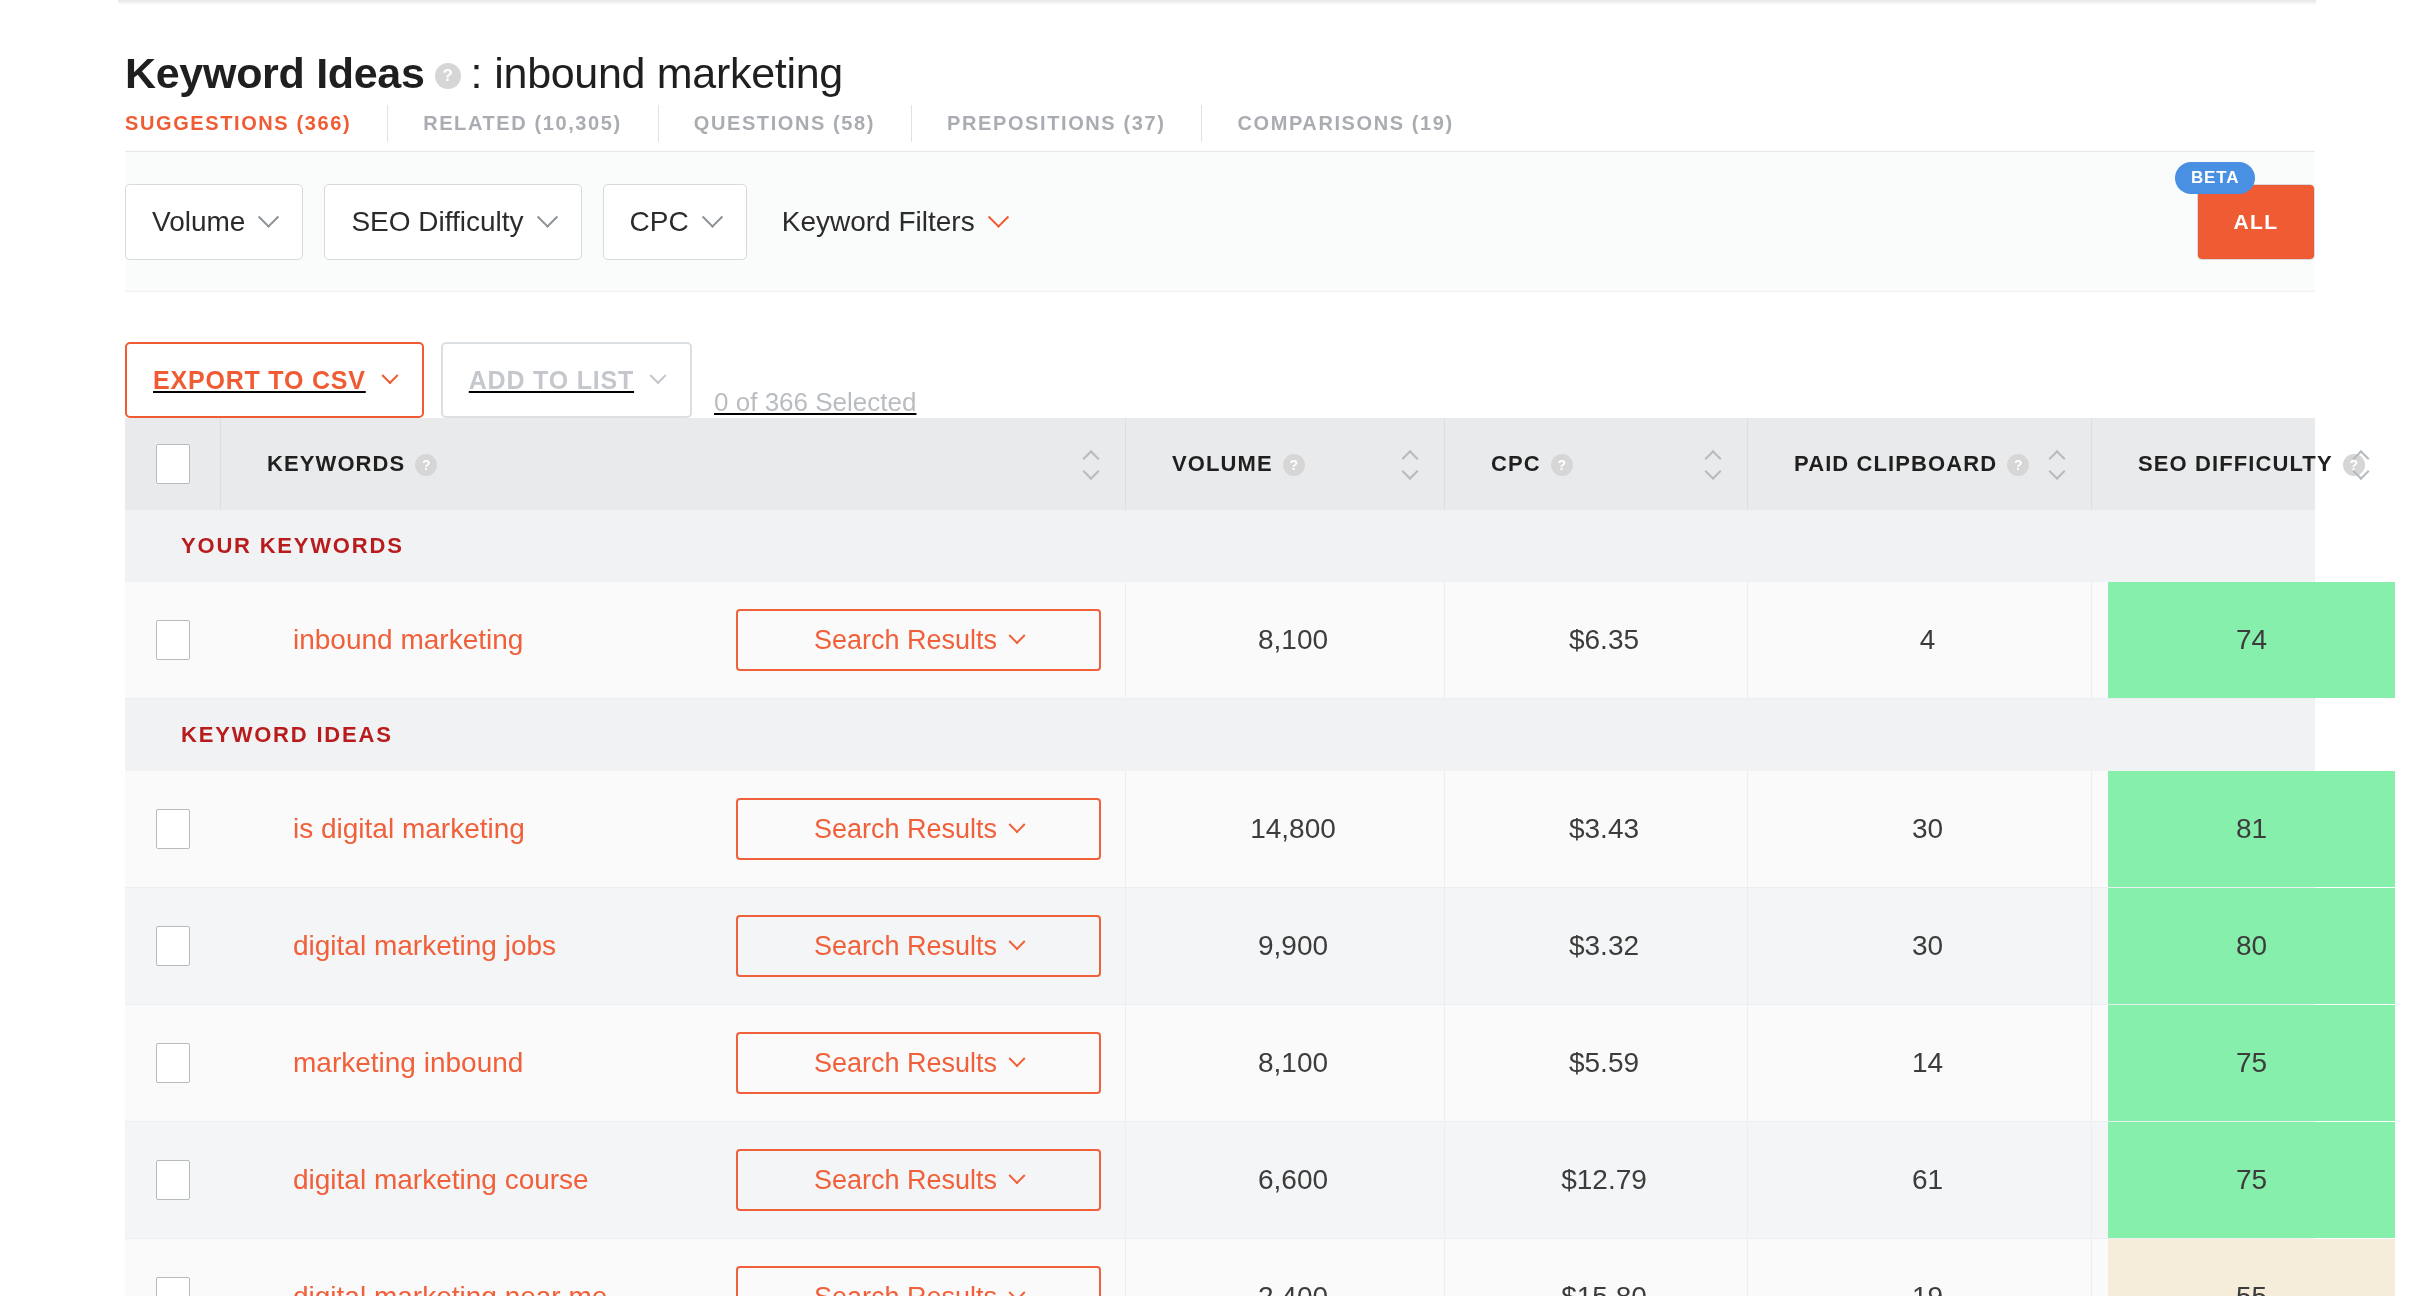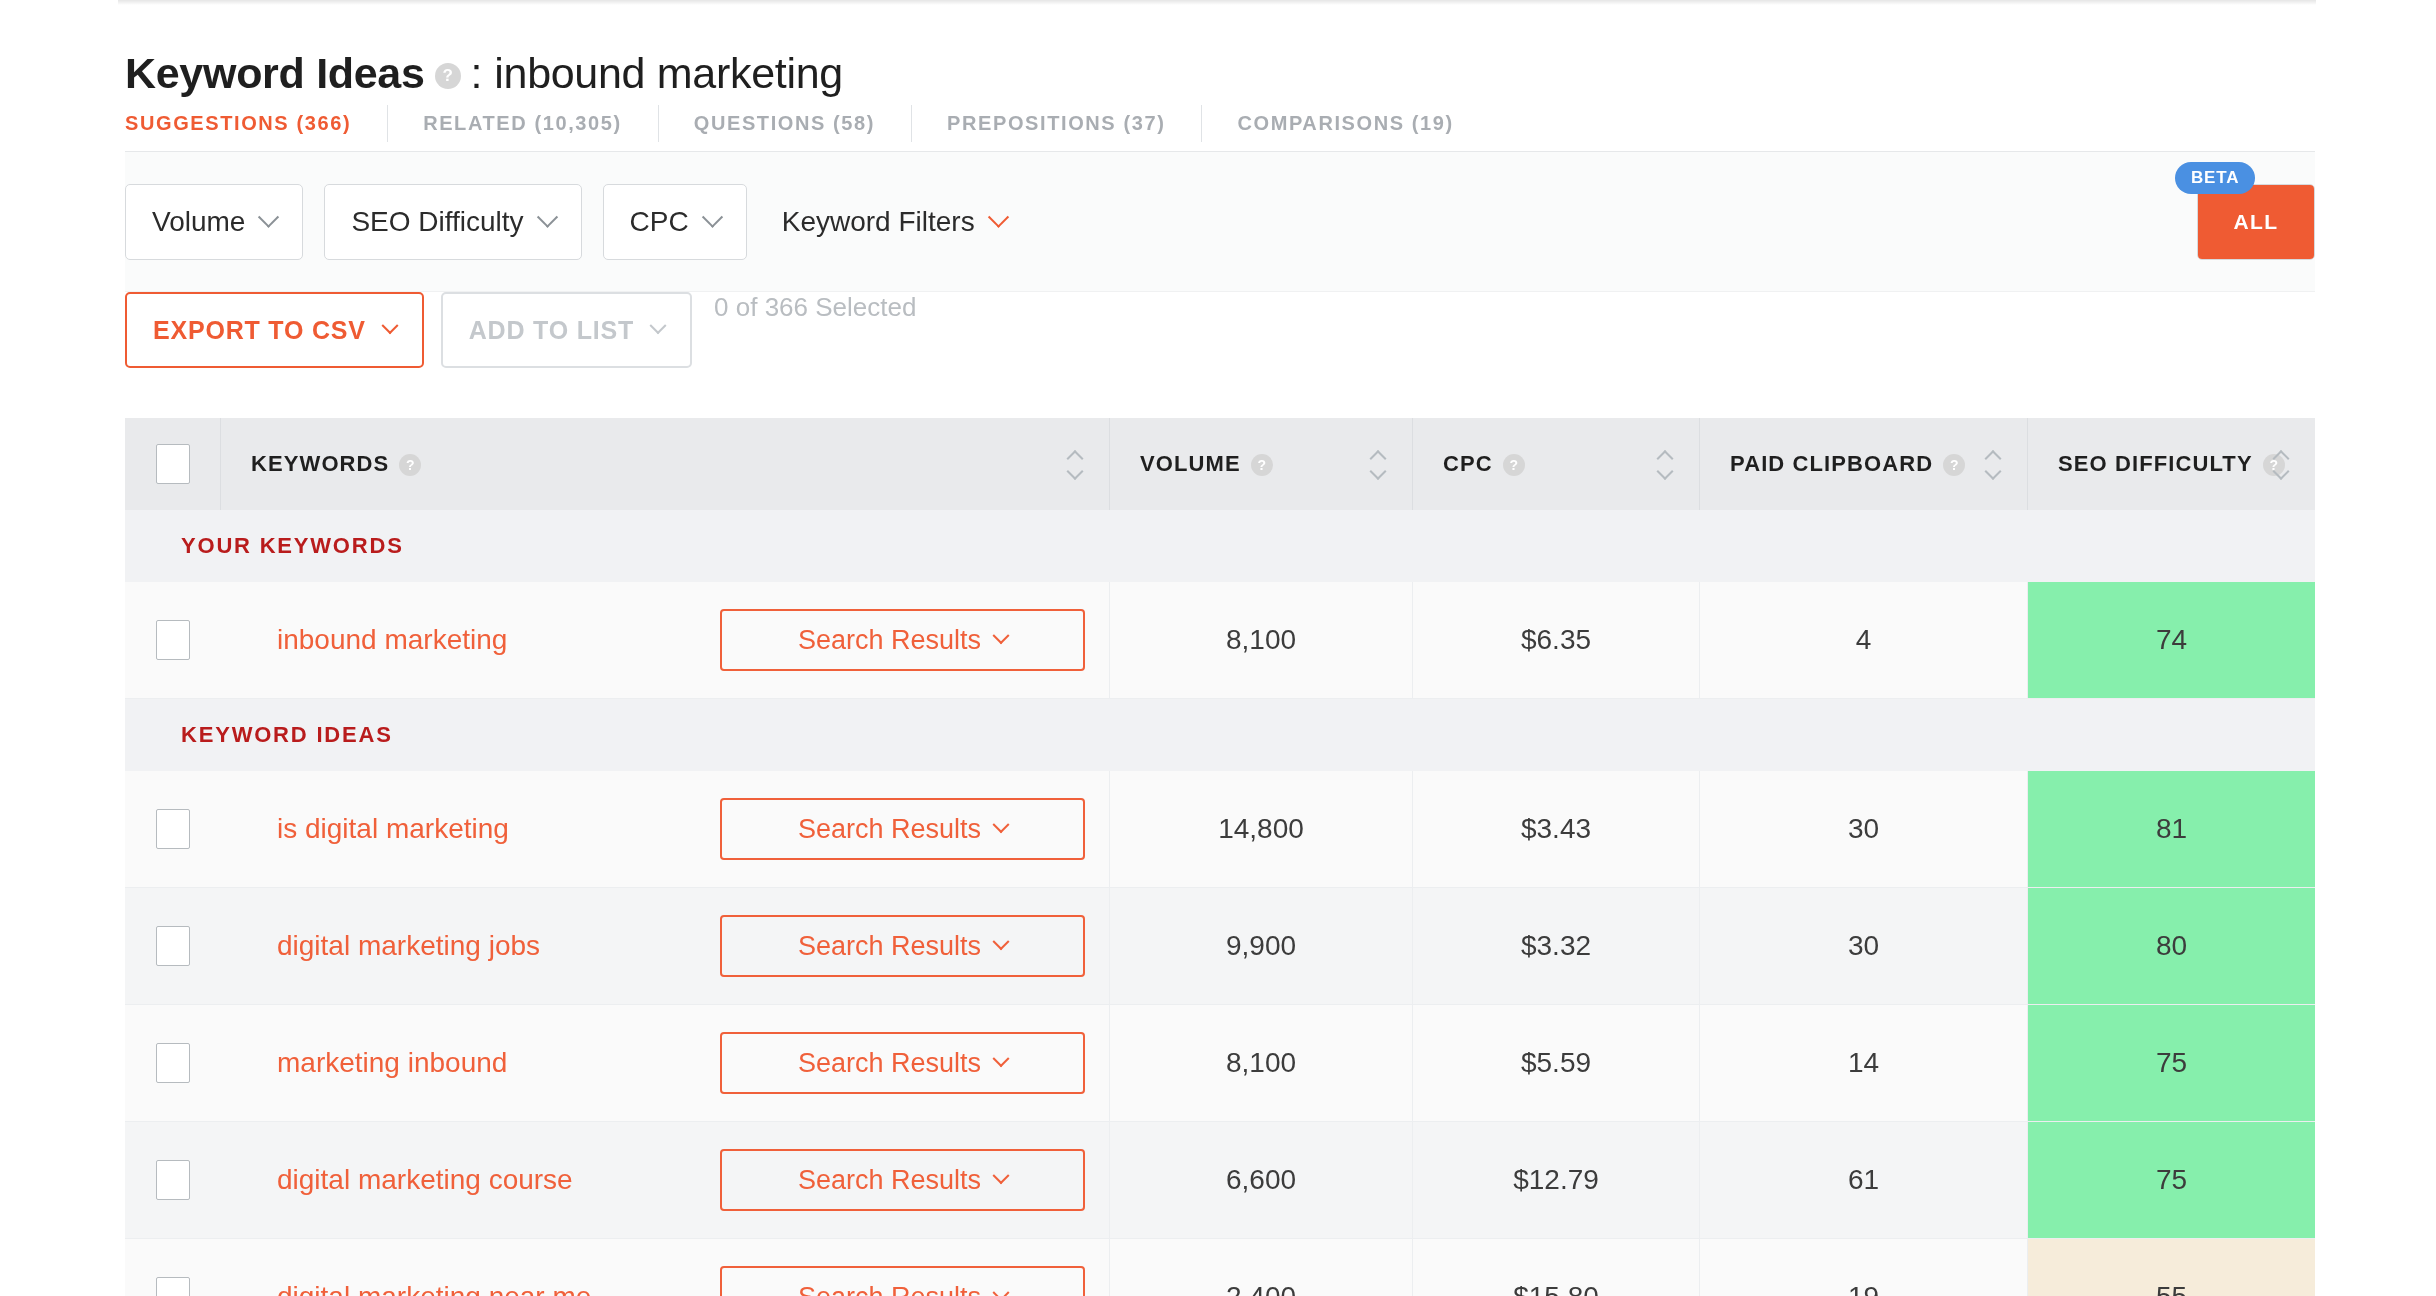--- a/index.html
+++ b/index.html
@@ -91,40 +91,40 @@
   .toggle-opt {
     display:flex; align-items:center; justify-content:center;
     font-size:21px; font-weight:700; letter-spacing:1.4px;
     color:#a9adb2; cursor:pointer;
   }
   .toggle-opt.all   { width:116px; background:#ef5b33; color:#fff; }
   .toggle-opt.page1 { width:345px; }
 
   
   .actions {
-    display:flex; align-items:flex-start; height:126px;
+    display:flex; align-items:flex-end; height:126px;text-decoration:underline;
   }
   .btn {
     display:flex; align-items:center; gap:18px;
     height:76px; padding:0 26px; margin-right:17px;
     border:2px solid #ef5b33; border-radius:5px; background:#fff;
     font-size:25px; font-weight:700; letter-spacing:0.8px;
     color:#ef5b33; cursor:pointer; white-space:nowrap;
   }
   .btn.disabled {
     border:2px solid #dcdfe2; color:#c4c8cc; cursor:default;
   }
   .btn.disabled .chev { border-color:#c4c8cc; }
   .selected-count {
     font-size:26px; color:#b9bdc1; margin-left:5px;
   }
 
   
   .table { width:2190px; }
-  .trow { display:flex; align-items:stretch; }
+  .trow { display:flex; align-items:stretch;gap:16px; }
 
   .c-check { width:96px; flex:0 0 96px; }
   .c-kw    { width:889px; flex:0 0 889px; }
   .c-vol   { width:303px; flex:0 0 303px; }
   .c-cpc   { width:287px; flex:0 0 287px; }
   .c-paid  { width:328px; flex:0 0 328px; }
   .c-seo   { width:287px; flex:0 0 287px; }
 
   .thead .trow { height:92px; background:#e9eaec; }
   .th {

